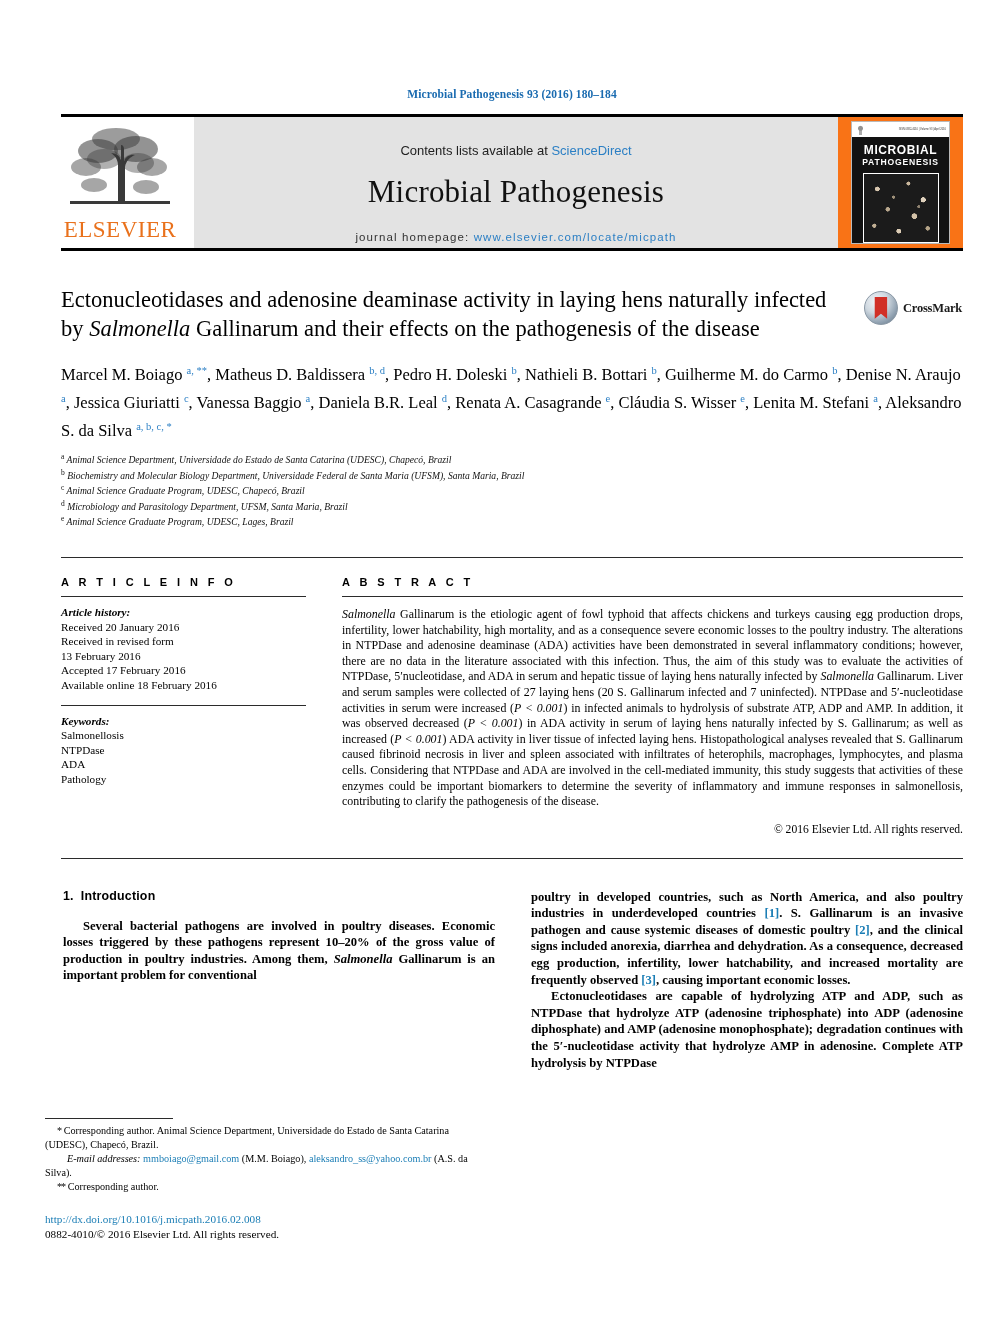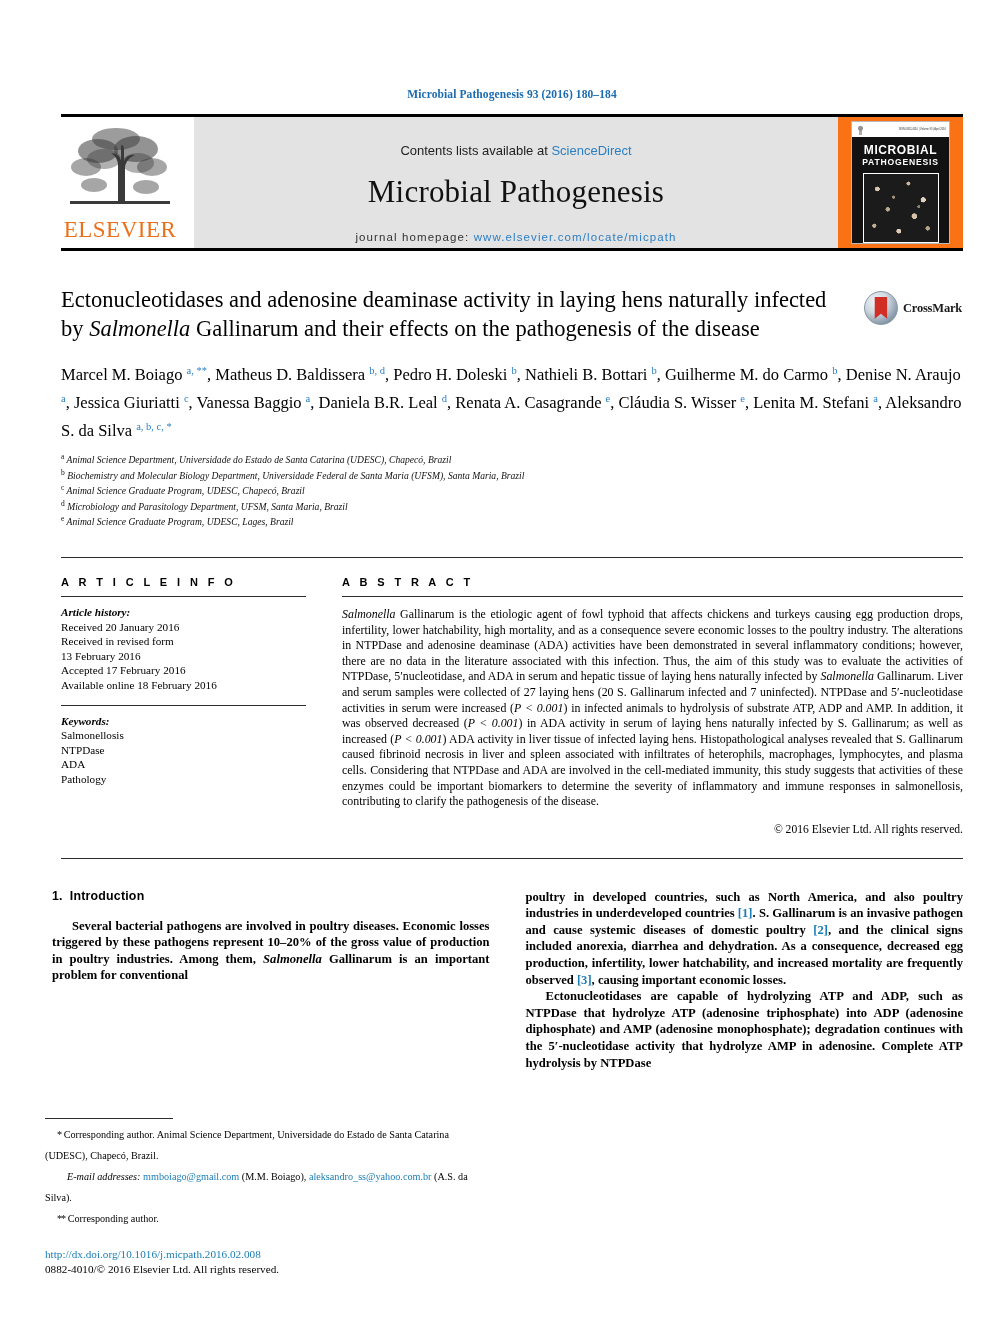--- a/index.html
+++ b/index.html
@@ -291,21 +291,21 @@
     margin-top: 13px;
   }
 
   .bottom-rule {
     margin: 22px 45px 0 45px;
     border-top: 1px solid #2b2b2b;
   }
 
   
   .body-cols {
-    margin: 30px 45px 0 36px;
+    margin: 30px 45px 0 47px;
     display: flex;
     gap: 36px;
   }
   .bcol { flex: 1 1 0; min-width: 0; }
   h2.sec-title {
     font-family: "Liberation Sans", sans-serif;
     font-size: 12.4px;
     font-weight: bold;
     margin: 0 0 15px 0;
     letter-spacing: 0.2px;
@@ -333,21 +333,21 @@
     width: 425px;
   }
   .fn-rule {
     border-top: 1px solid #2b2b2b;
     width: 128px;
     margin-bottom: 5px;
   }
   .fn {
     font-family: "Liberation Serif", serif;
     font-size: 10.2px;
-    line-height: 21px;
+    line-height: 14px;
     color: #000;
     text-indent: 12px;
   }
   .fn .mark { letter-spacing: -1px; }
   .fn .lbl { font-style: italic; }
   .fn a, .link { color: #1a7db5; text-decoration: none; }
   .doi-block {
     margin-top: 18px;
     font-family: "Liberation Serif", serif;
     font-size: 11.2px;

